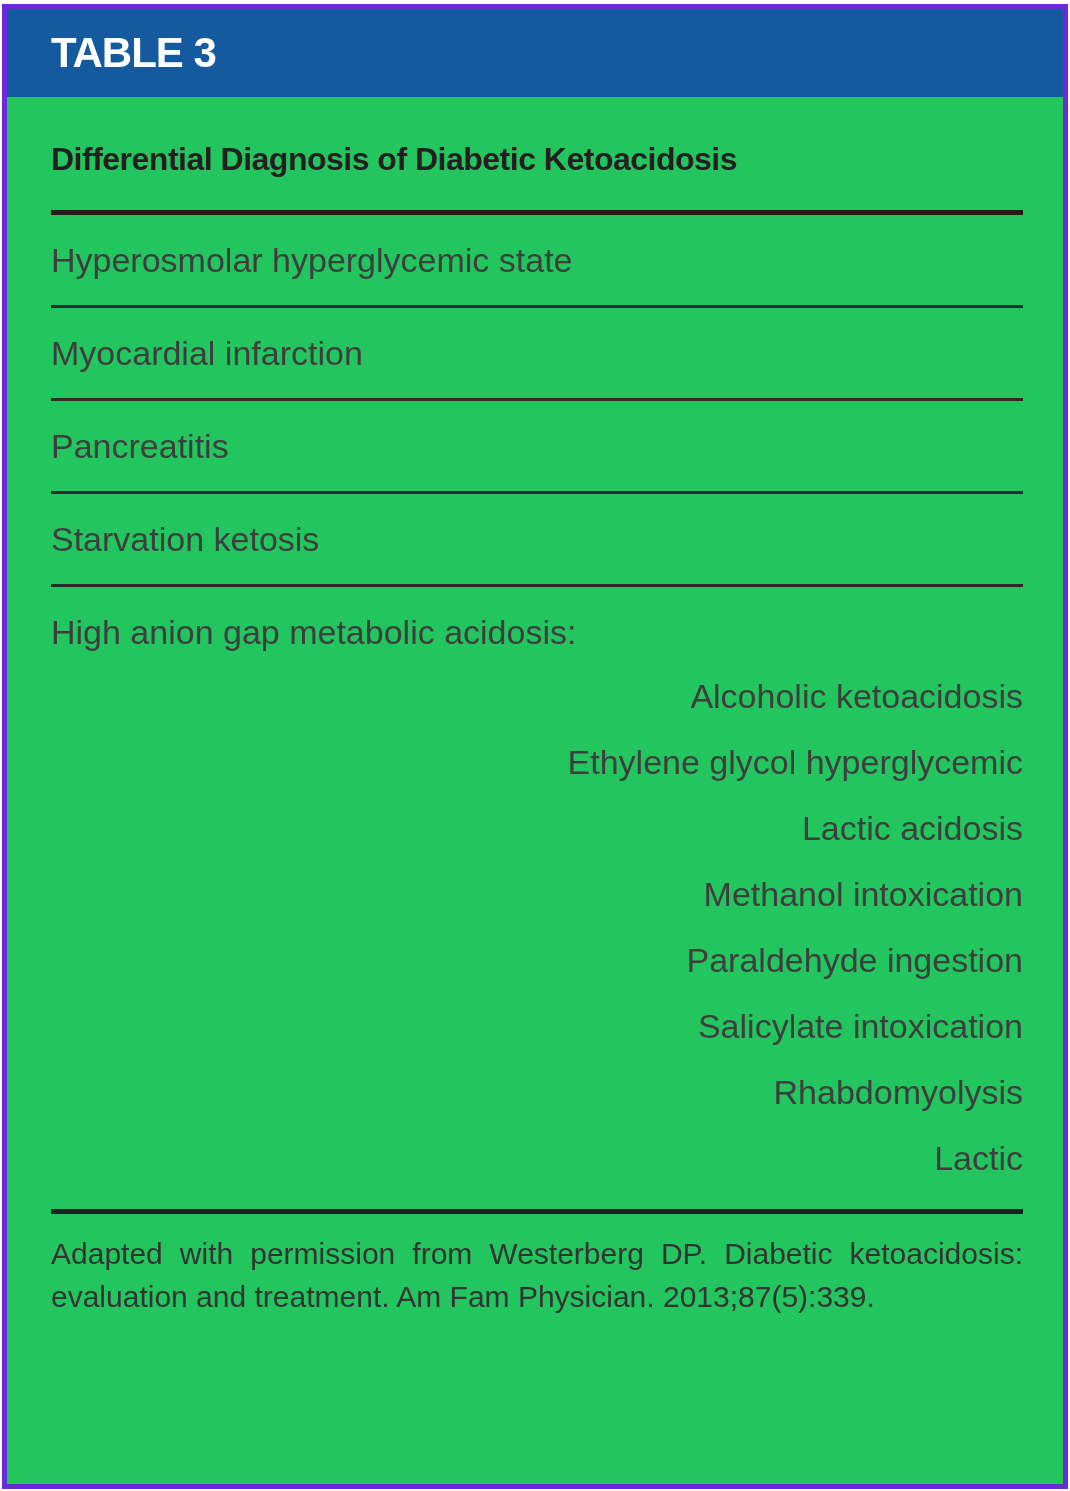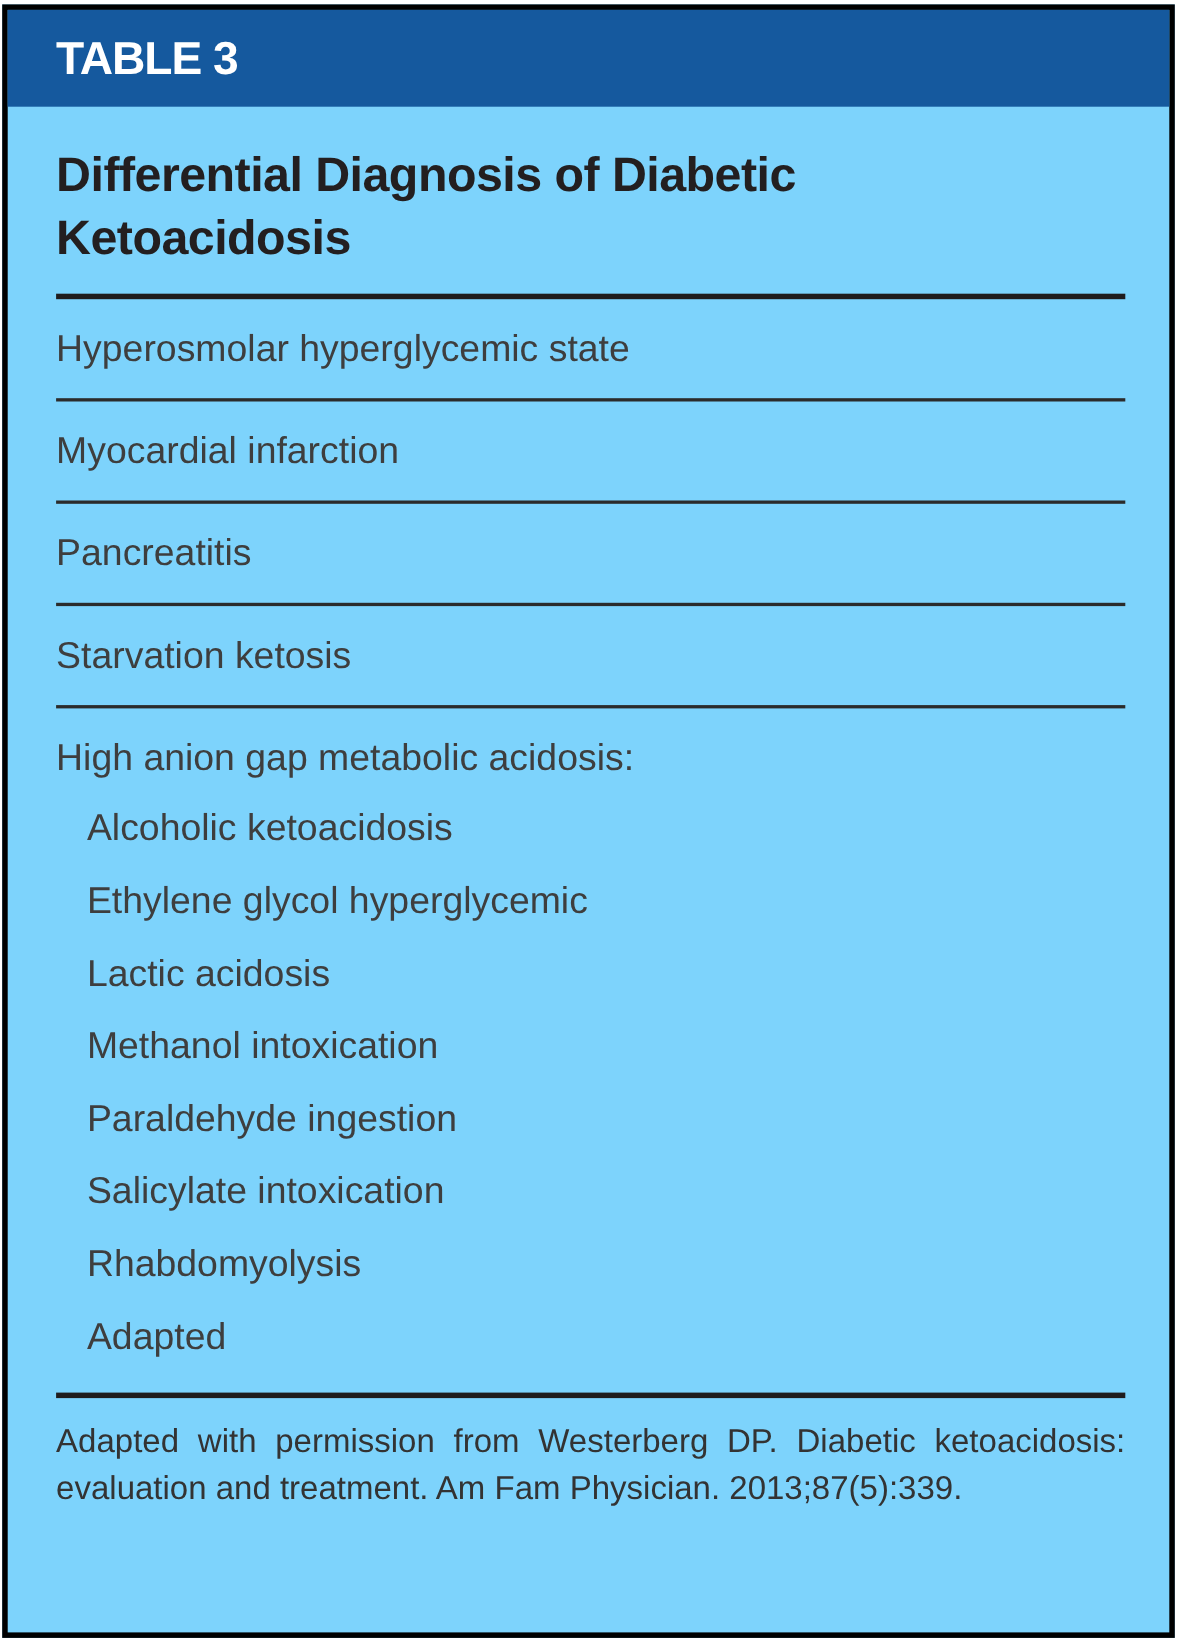--- a/index.html
+++ b/index.html
@@ -10,43 +10,43 @@
   .page {
     width: 1070px;
     height: 1491px;
     background: #ffffff;
     overflow: hidden;
   }
   .table-card {
     width: 1066px;
     height: 1485px;
     margin: 4px 2px 2px 2px;
-    border: 5px solid #000000;
-    background: #7dd3fc;
+    border: 5px solid #6d28d9;
+    background: #22c55e;
   }
   .table-header {
     height: 88px;
     background: #15599E;
     display: flex;
     align-items: center;
     padding-left: 44px;
   }
   .table-label {
     color: #ffffff;
     font-size: 42px;
     font-weight: bold;
     letter-spacing: -1px;
   }
   .content {
     padding: 0 40px 0 44px;
     color: #3E3E3E;
   }
   .table-title {
     margin: 34px 0 22px 0;
-    font-size: 44px;
+    font-size: 32px;
     line-height: 57px;
     font-weight: bold;
     letter-spacing: -0.5px;
     color: #231F20;
     max-width: 830px;
   }
   .rule-thick {
     height: 0;
     border-top: 5px solid #1F1C1D;
   }
@@ -61,20 +61,21 @@
   }
   .group-heading {
     font-size: 34px;
     line-height: 34px;
     padding: 28px 0 14px 0;
   }
   .sub-item {
     font-size: 34px;
     line-height: 34px;
     padding: 16px 0 16px 28px;
+    text-align: right;
   }
   .footnote {
     padding-top: 18px;
     font-size: 30px;
     line-height: 43px;
     color: #333333;
     text-align: justify;
   }
   .footnote .journal {
     margin-top: 36px;
@@ -103,21 +104,21 @@
 
       <div>
         <div class="group-heading">High anion gap metabolic acidosis:</div>
         <div class="sub-item">Alcoholic ketoacidosis</div>
         <div class="sub-item">Ethylene glycol hyperglycemic</div>
         <div class="sub-item">Lactic acidosis</div>
         <div class="sub-item">Methanol intoxication</div>
         <div class="sub-item">Paraldehyde ingestion</div>
         <div class="sub-item">Salicylate intoxication</div>
         <div class="sub-item">Rhabdomyolysis</div>
-        <div class="sub-item">Adapted</div>
+        <div class="sub-item">Lactic</div>
       </div>
 
       <div class="rule-thick pre-footnote"></div>
 
       <p class="footnote"><span>Adapted with permission from Westerberg DP. Diabetic ketoacidosis: evaluation and treatment. </span><span class="journal">Am Fam Physician</span><span>. 2013;87(5):339.</span></p>
 
     </div>
   </div>
 </div>
 

